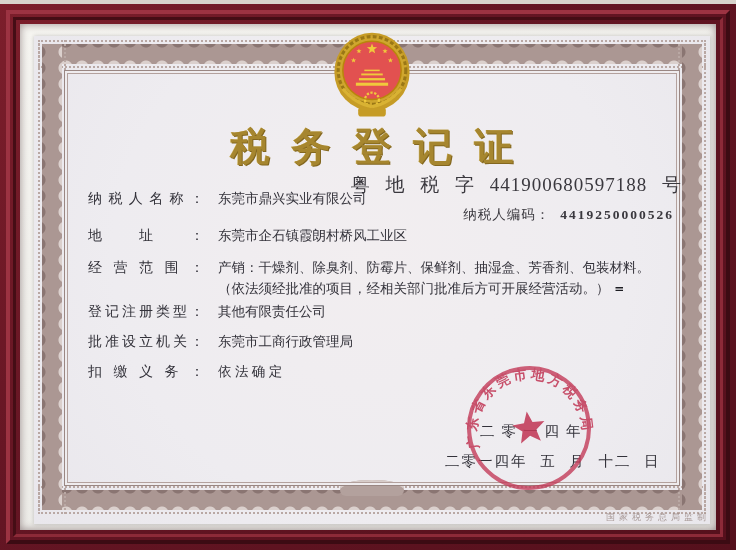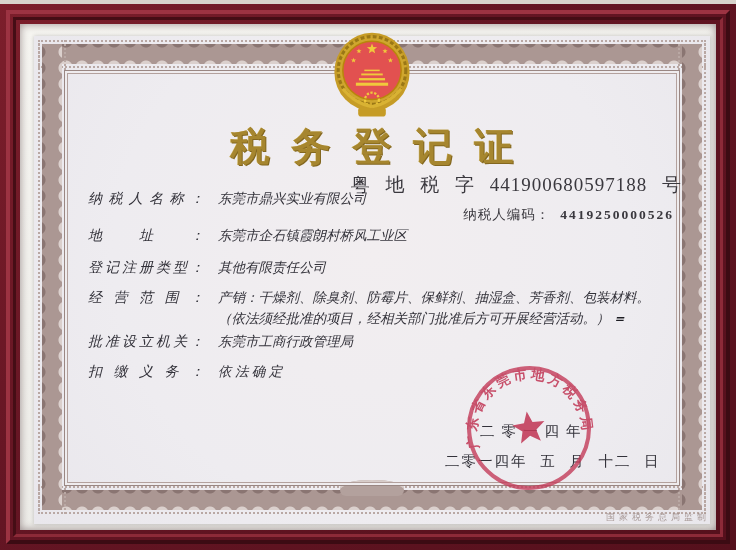--- a/index.html
+++ b/index.html
@@ -92,24 +92,24 @@
     position:absolute;top:170px;right:36px;
     font-size:13.5px;color:#3a383e;letter-spacing:1px;
   }
   .code-line .num{margin-left:10px;letter-spacing:2px;font-weight:bold;}
 
   .fields{position:absolute;left:54px;right:34px;top:152px;color:#33323a;}
   .row{display:flex;align-items:flex-start;font-size:14px;line-height:21px;}
   .row .label{
     flex:0 0 auto;display:inline-block;width:116px;
     text-align:justify;text-align-last:justify;
-    margin-right:14px;white-space:nowrap;font-style:italic;
+    margin-right:14px;white-space:nowrap;
   }
   .row .label.long{width:auto;min-width:116px;text-align-last:auto;letter-spacing:0;}
-  .row .value{flex:1 1 auto;font-size:13.5px;font-style:italic;}
+  .row .value{flex:1 1 auto;font-size:13.5px;}
   .r1{margin-bottom:16px}.r2{margin-bottom:13px}.r3{margin-bottom:11px}
   .r4{margin-bottom:9px}.r5{margin-bottom:2px}.r6{margin-bottom:9px}
   .mark{font-weight:bold;color:#1c1c22;letter-spacing:-1px;margin-left:3px;}
 
   .issuer{
     position:absolute;left:446px;top:386px;
     font-size:14.5px;color:#33323a;letter-spacing:7px;white-space:nowrap;
   }
   .issue-date{
     position:absolute;left:392px;top:416px;
@@ -171,27 +171,27 @@
 
         <div class="fields">
           <div class="row r1">
             <span class="label">纳税人名称：</span>
             <span class="value">东莞市鼎兴实业有限公司</span>
           </div>
           <div class="row r3">
             <span class="label">地址：</span>
             <span class="value">东莞市企石镇霞朗村桥风工业区</span>
           </div>
+          <div class="row r5">
+            <span class="label">经营范围：</span>
+            <span class="value"><span>产销：干燥剂、除臭剂、防霉片、保鲜剂、抽湿盒、芳香剂、包装材料。（依法须经批准的项目，经相关部门批准后方可开展经营活动。）</span><span class="mark">＝</span></span>
+          </div>
           <div class="row r4">
             <span class="label">登记注册类型：</span>
             <span class="value">其他有限责任公司</span>
-          </div>
-          <div class="row r5">
-            <span class="label">经营范围：</span>
-            <span class="value"><span>产销：干燥剂、除臭剂、防霉片、保鲜剂、抽湿盒、芳香剂、包装材料。（依法须经批准的项目，经相关部门批准后方可开展经营活动。）</span><span class="mark">＝</span></span>
           </div>
           <div class="row r6">
             <span class="label">批准设立机关：</span>
             <span class="value">东莞市工商行政管理局</span>
           </div>
           <div class="row r7">
             <span class="label">扣缴义务：</span>
             <span class="value">依 法 确 定</span>
           </div>
         </div>

